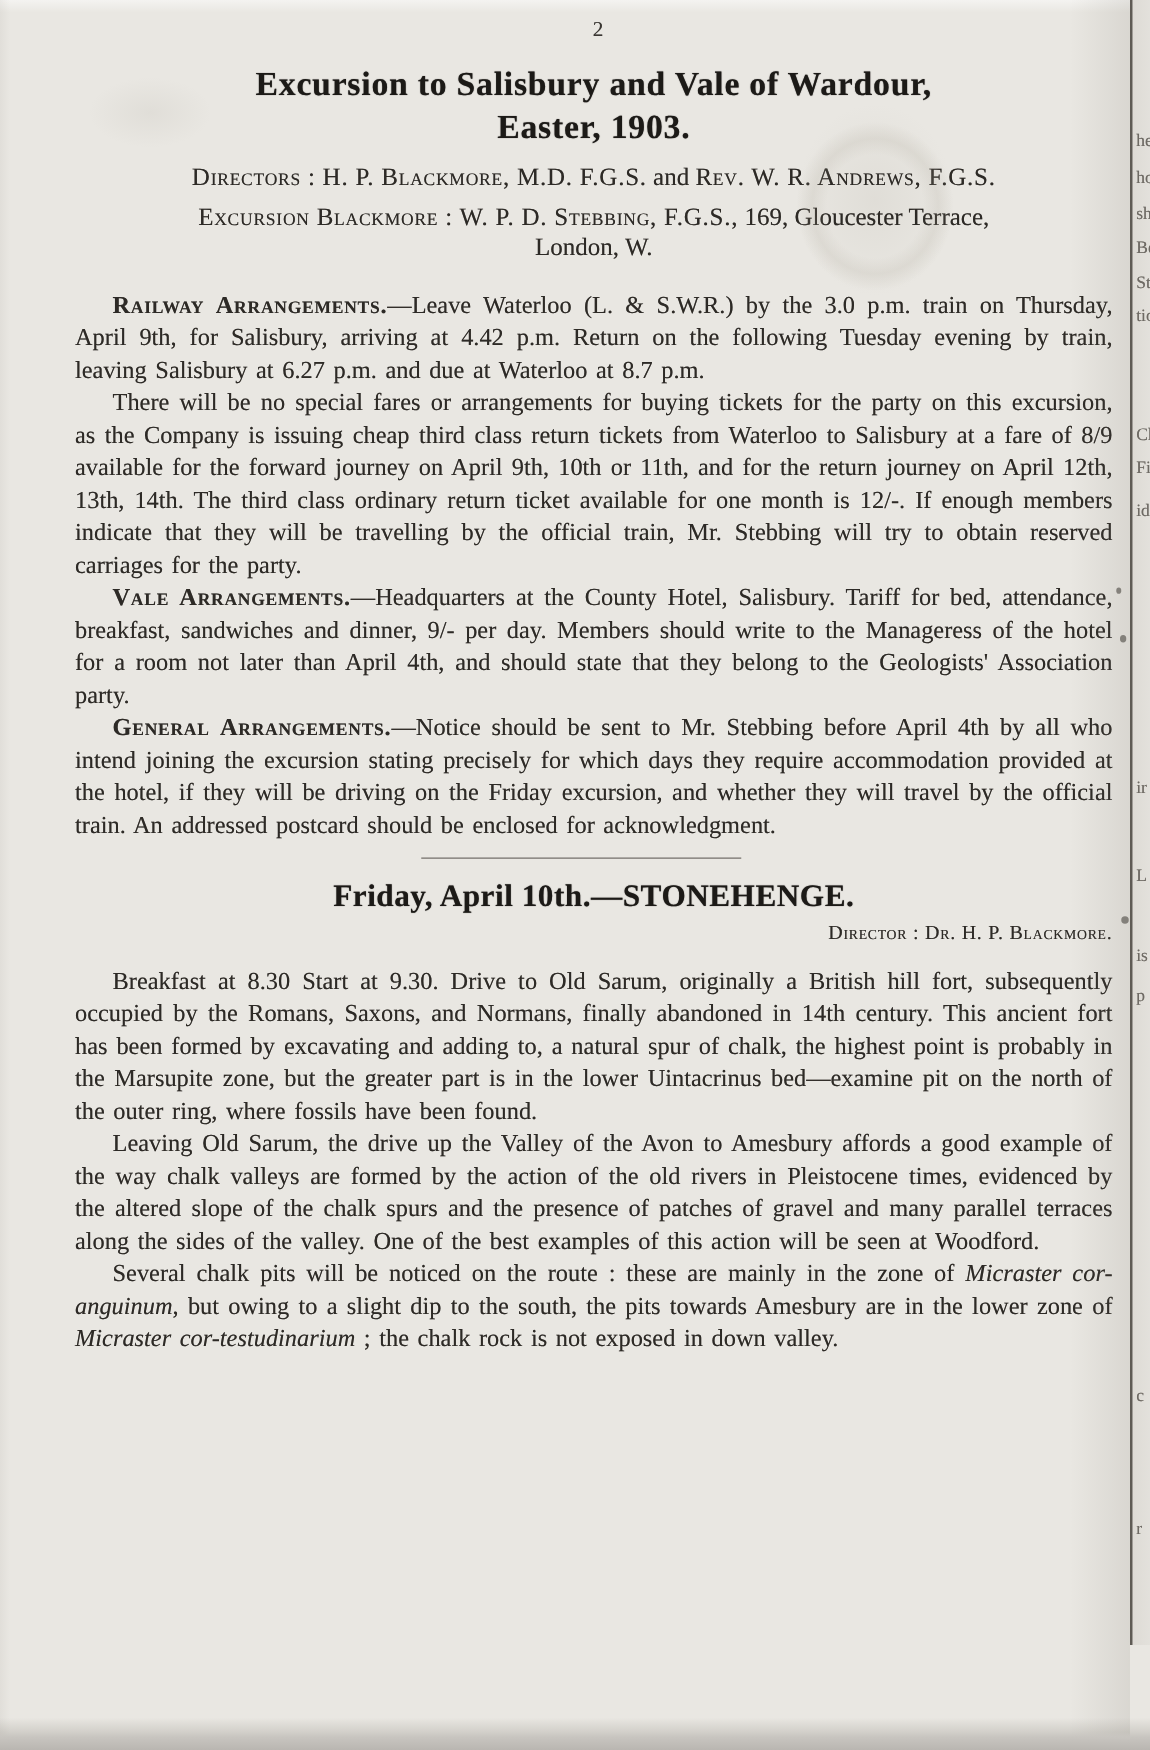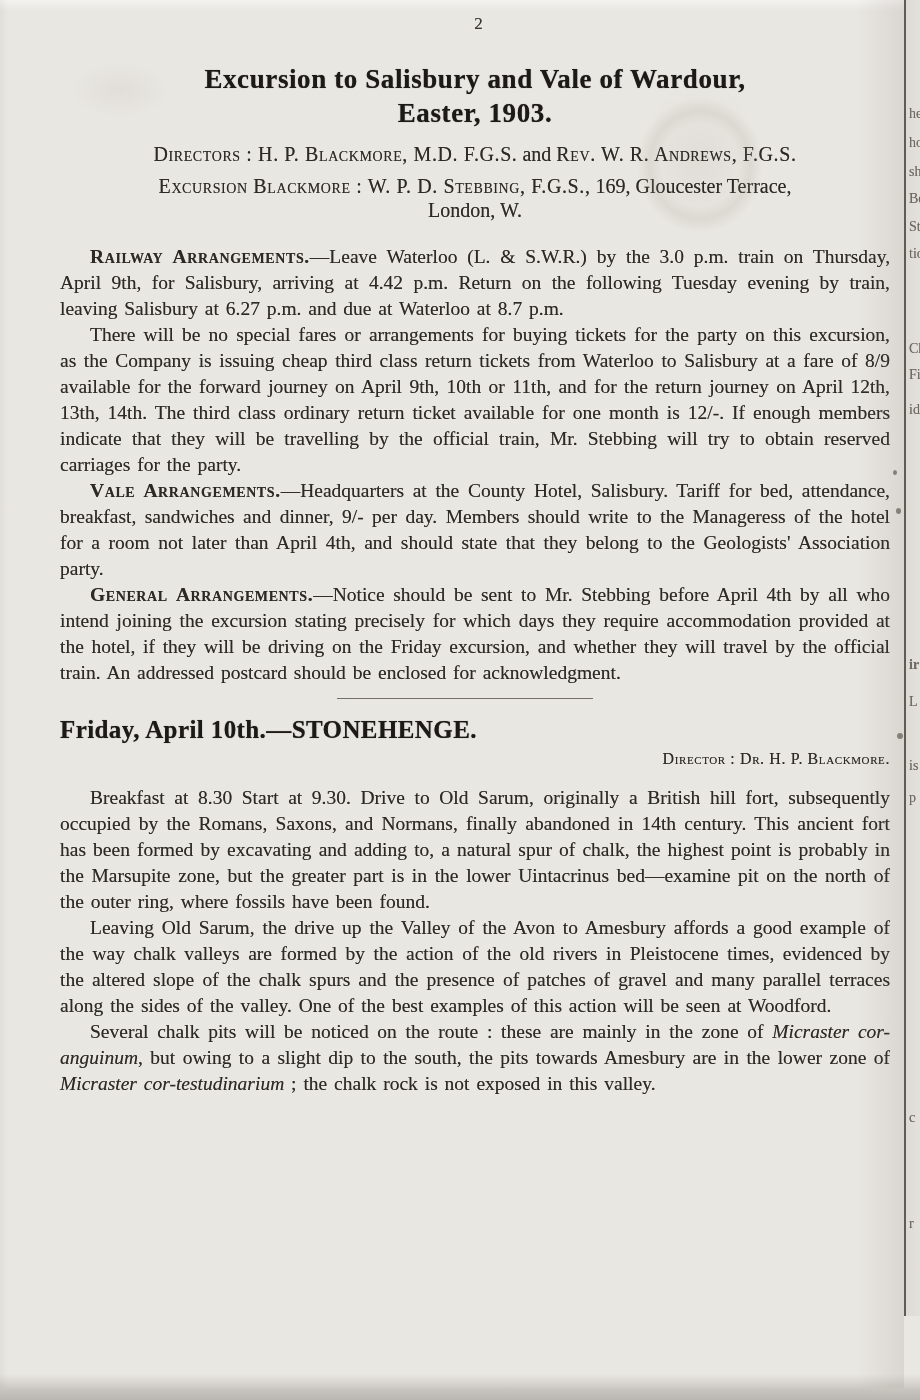--- a/index.html
+++ b/index.html
@@ -39,21 +39,21 @@
   }
   .page-number {
     text-align: center;
     font-size: 17px;
     line-height: 20px;
     color: #3a3733;
     letter-spacing: 1px;
     padding-left: 8px;
   }
   .title {
-    margin-top: 28px;
+    margin-top: 16px;
     text-align: center;
     font-size: 27px;
     line-height: 34px;
     font-weight: 700;
     color: var(--heading-ink);
     letter-spacing: 0.6px;
     text-shadow: 0 0 0.8px rgba(28,26,23,0.7);
   }
   .byline {
     text-align: center;
@@ -76,20 +76,21 @@
   .it { font-style: italic; }
   .divider {
     border: none;
     border-top: 1.5px solid var(--edge-line);
     width: 256px;
     margin: 12px 0 0 277px;
     opacity: 0.85;
   }
   .section-heading {
     margin-top: 16px;
+    text-align: center;
     font-size: 25px;
     line-height: 30px;
     font-weight: 700;
     color: var(--heading-ink);
     letter-spacing: 0.4px;
     text-shadow: 0 0 0.8px rgba(28,26,23,0.7);
   }
   .section-director {
     margin-top: 2px;
     text-align: right;
@@ -172,37 +173,37 @@
     <hr class="divider">
 
     <h2 class="section-heading">Friday, April 10th.—STONEHENGE.</h2>
     <div class="section-director byline">
       <span class="sc">Director : Dr. H. P. Blackmore.</span>
     </div>
 
     <div class="body-copy section-body">
       <p>Breakfast at 8.30  Start at 9.30.  Drive to Old Sarum, originally a British hill fort, subsequently occupied by the Romans, Saxons, and Normans, finally abandoned in 14th century.  This ancient fort has been formed by excavating and adding to, a natural spur of chalk, the highest point is probably in the Marsupite zone, but the greater part is in the lower Uintacrinus bed—examine pit on the north of the outer ring, where fossils have been found.</p>
       <p>Leaving Old Sarum, the drive up the Valley of the Avon to Amesbury affords a good example of the way chalk valleys are formed by the action of the old rivers in Pleistocene times, evidenced by the altered slope of the chalk spurs and the presence of patches of gravel and many parallel terraces along the sides of the valley.  One of the best examples of this action will be seen at Woodford.</p>
-      <p><span>Several chalk pits will be noticed on the route :  these are mainly in the zone of </span><span class="it">Micraster cor-anguinum</span><span>, but owing to a slight dip to the south, the pits towards Amesbury are in the lower zone of </span><span class="it">Micraster cor-testudinarium</span><span> ;  the chalk rock is not exposed in this valley.</span></p>
+      <p><span>Several chalk pits will be noticed on the route :  these are mainly in the zone of </span><span class="it">Micraster cor-anguinum</span><span>, but owing to a slight dip to the south, the pits towards Amesbury are in the lower zone of </span><span class="it">Micraster cor-testudinarium</span><span> ;  the chalk rock is not exposed in down valley.</span></p>
     </div>
 
   </div>
 
   <div class="gutter-shadow"></div>
   <div class="page-edge" id="page-edge">
       <span class="frag" style="top: 106px;">he</span>
       <span class="frag" style="top: 135px;">hor</span>
       <span class="frag" style="top: 164px;">sho</span>
       <span class="frag" style="top: 191px;">Bee</span>
       <span class="frag" style="top: 219px;">Sto</span>
       <span class="frag" style="top: 246px;">tio</span>
       <span class="frag" style="top: 341px;">Ch</span>
       <span class="frag" style="top: 367px;">Fis</span>
       <span class="frag" style="top: 402px;">id</span>
-      <span class="frag" style="top: 657px; font-weight: bold;">ir</span>
+      <span class="frag" style="top: 623px;">ir</span>
       <span class="frag" style="top: 694px;">L</span>
       <span class="frag" style="top: 758px;">is</span>
       <span class="frag" style="top: 790px;">p</span>
       <span class="frag" style="top: 1110px;">c</span>
       <span class="frag" style="top: 1216px;">r</span>
     </div>
 
   <div class="speck" style="left:893px; top:470px; width:4px; height:5px;"></div>
   <div class="speck" style="left:896px; top:508px; width:5px; height:6px;"></div>
   <div class="speck" style="left:897px; top:733px; width:6px; height:6px;"></div>

